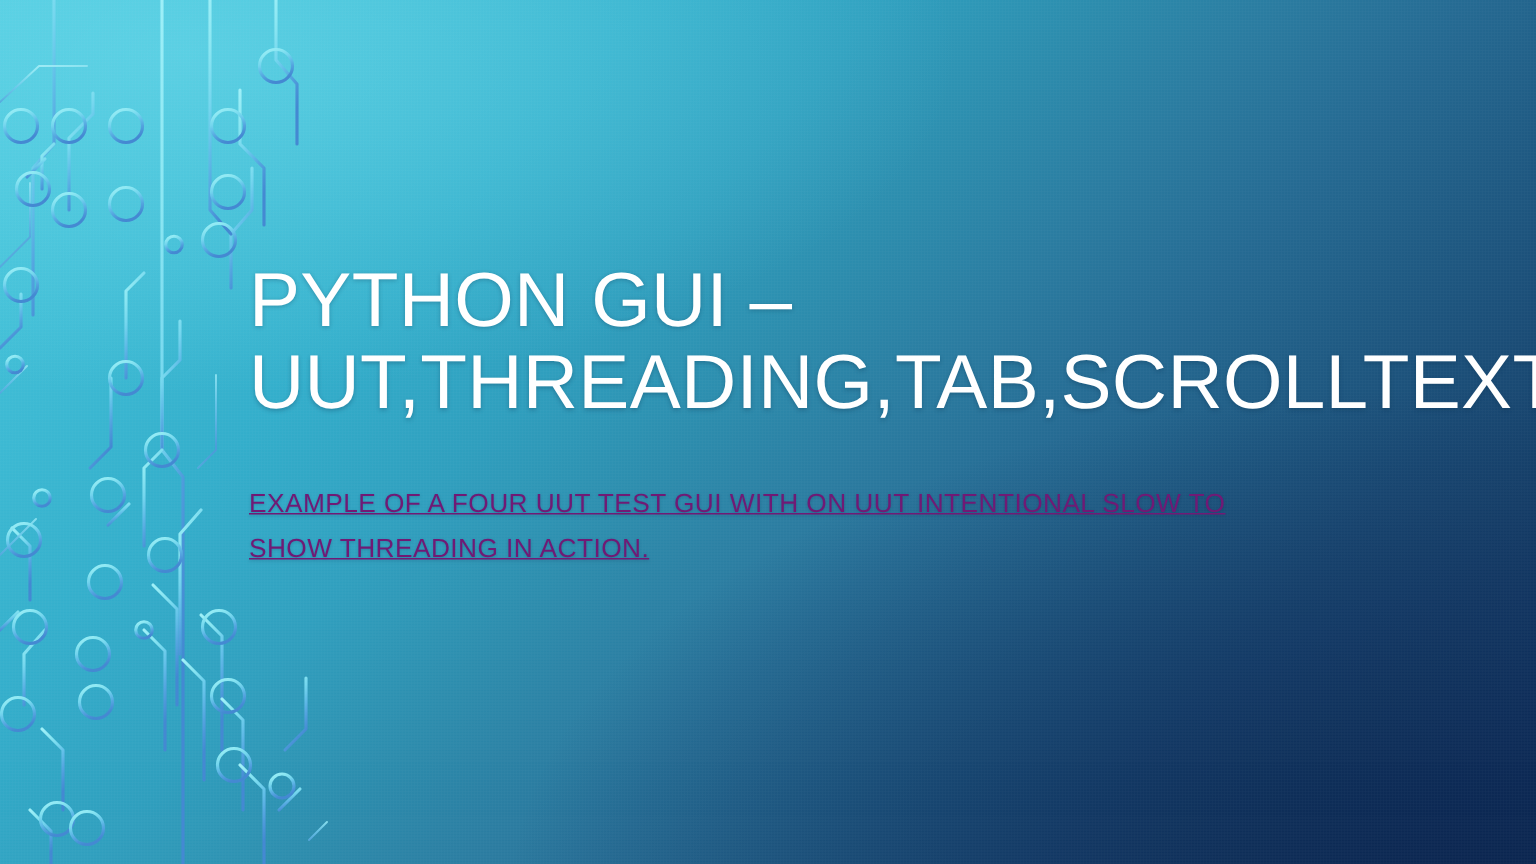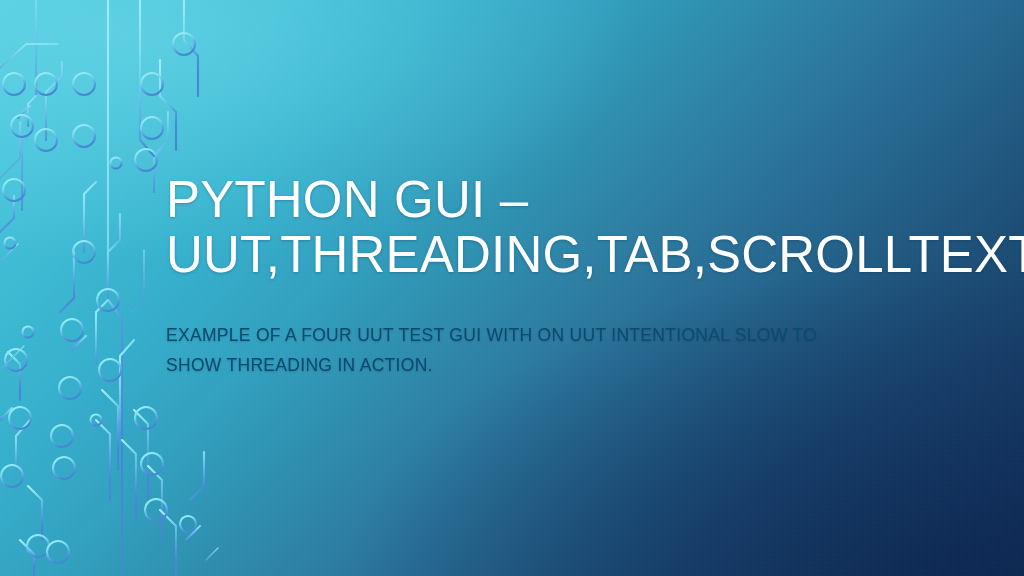--- a/index.html
+++ b/index.html
@@ -83,28 +83,29 @@
     font-size: 51px;
     line-height: 55px;
     font-weight: 400;
     letter-spacing: 0.2px;
     text-transform: uppercase;
     text-shadow: 0 1px 3px rgba(10, 50, 80, 0.30);
     white-space: pre-line;
   }
   .subtitle {
     margin: 38px 0 0 0;
-    color: #0c4a6e;
+    color: #701a75;
     font-size: 17.5px;
     line-height: 30px;
     font-weight: 400;
     letter-spacing: 0.3px;
     text-transform: uppercase;
     max-width: 680px;
     text-shadow: 0 1px 2px rgba(10, 50, 80, 0.25);
+    text-decoration: underline;
   }
 </style>
 </head>
 <body>
 
 <div id="slide">
 
   <div class="bg-base"></div>
   <div class="bg-warm"></div>
   <div class="bg-deep"></div>

